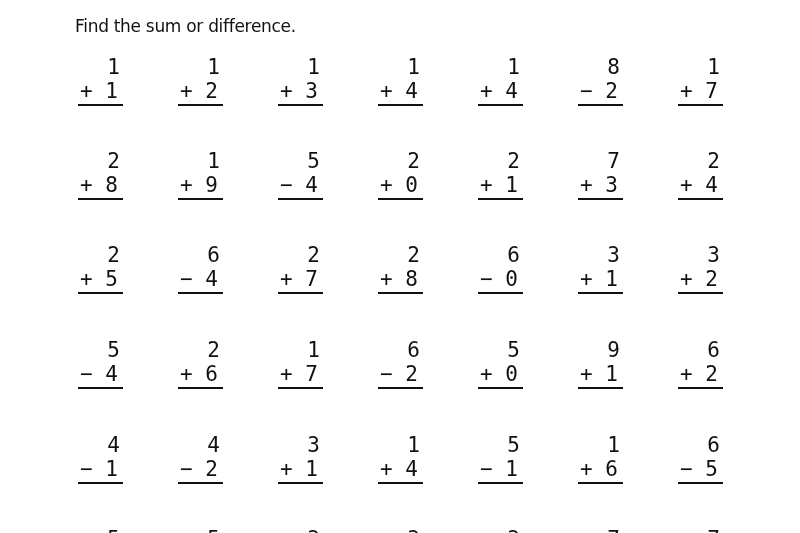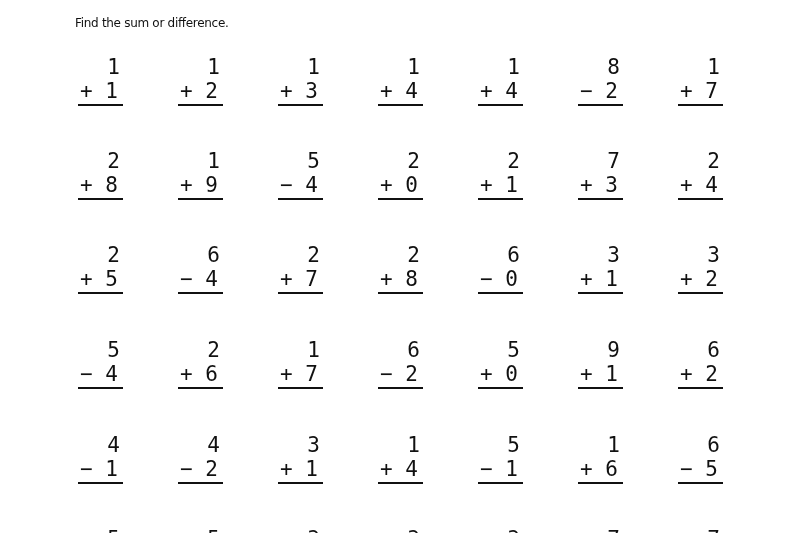--- a/index.html
+++ b/index.html
@@ -2,21 +2,21 @@
 <html><head>
 <meta charset="utf-8">
 <style>
   html, body { margin: 0; padding: 0; }
   body {
     width: 800px; height: 533px; overflow: hidden; background: #ffffff;
     position: relative; font-family: "DejaVu Sans", sans-serif; color: #111;
   }
   .top-cut { position: absolute; top: -14px; left: 0; width: 800px; height: 16px; }
   .instr {
-    position: absolute; left: 75px; top: 16px; font-size: 12px; letter-spacing: -0.3px;
+    position: absolute; left: 75px; top: 16px; font-size: 17px; letter-spacing: -0.3px;
     font-family: "DejaVu Sans", sans-serif;
   }
   .grid { position: absolute; left: 0; top: 0; width: 800px; height: 533px; }
   .prob { position: absolute; width: 50px; height: 60px; font-family: "DejaVu Sans Mono", monospace; }
   .prob .top {
     position: absolute; right: 8px; top: 0; font-size: 21px; line-height: 22px;
   }
   .prob .bot {
     position: absolute; left: 2px; top: 24px; font-size: 21px; line-height: 22px; white-space: pre;
   }

